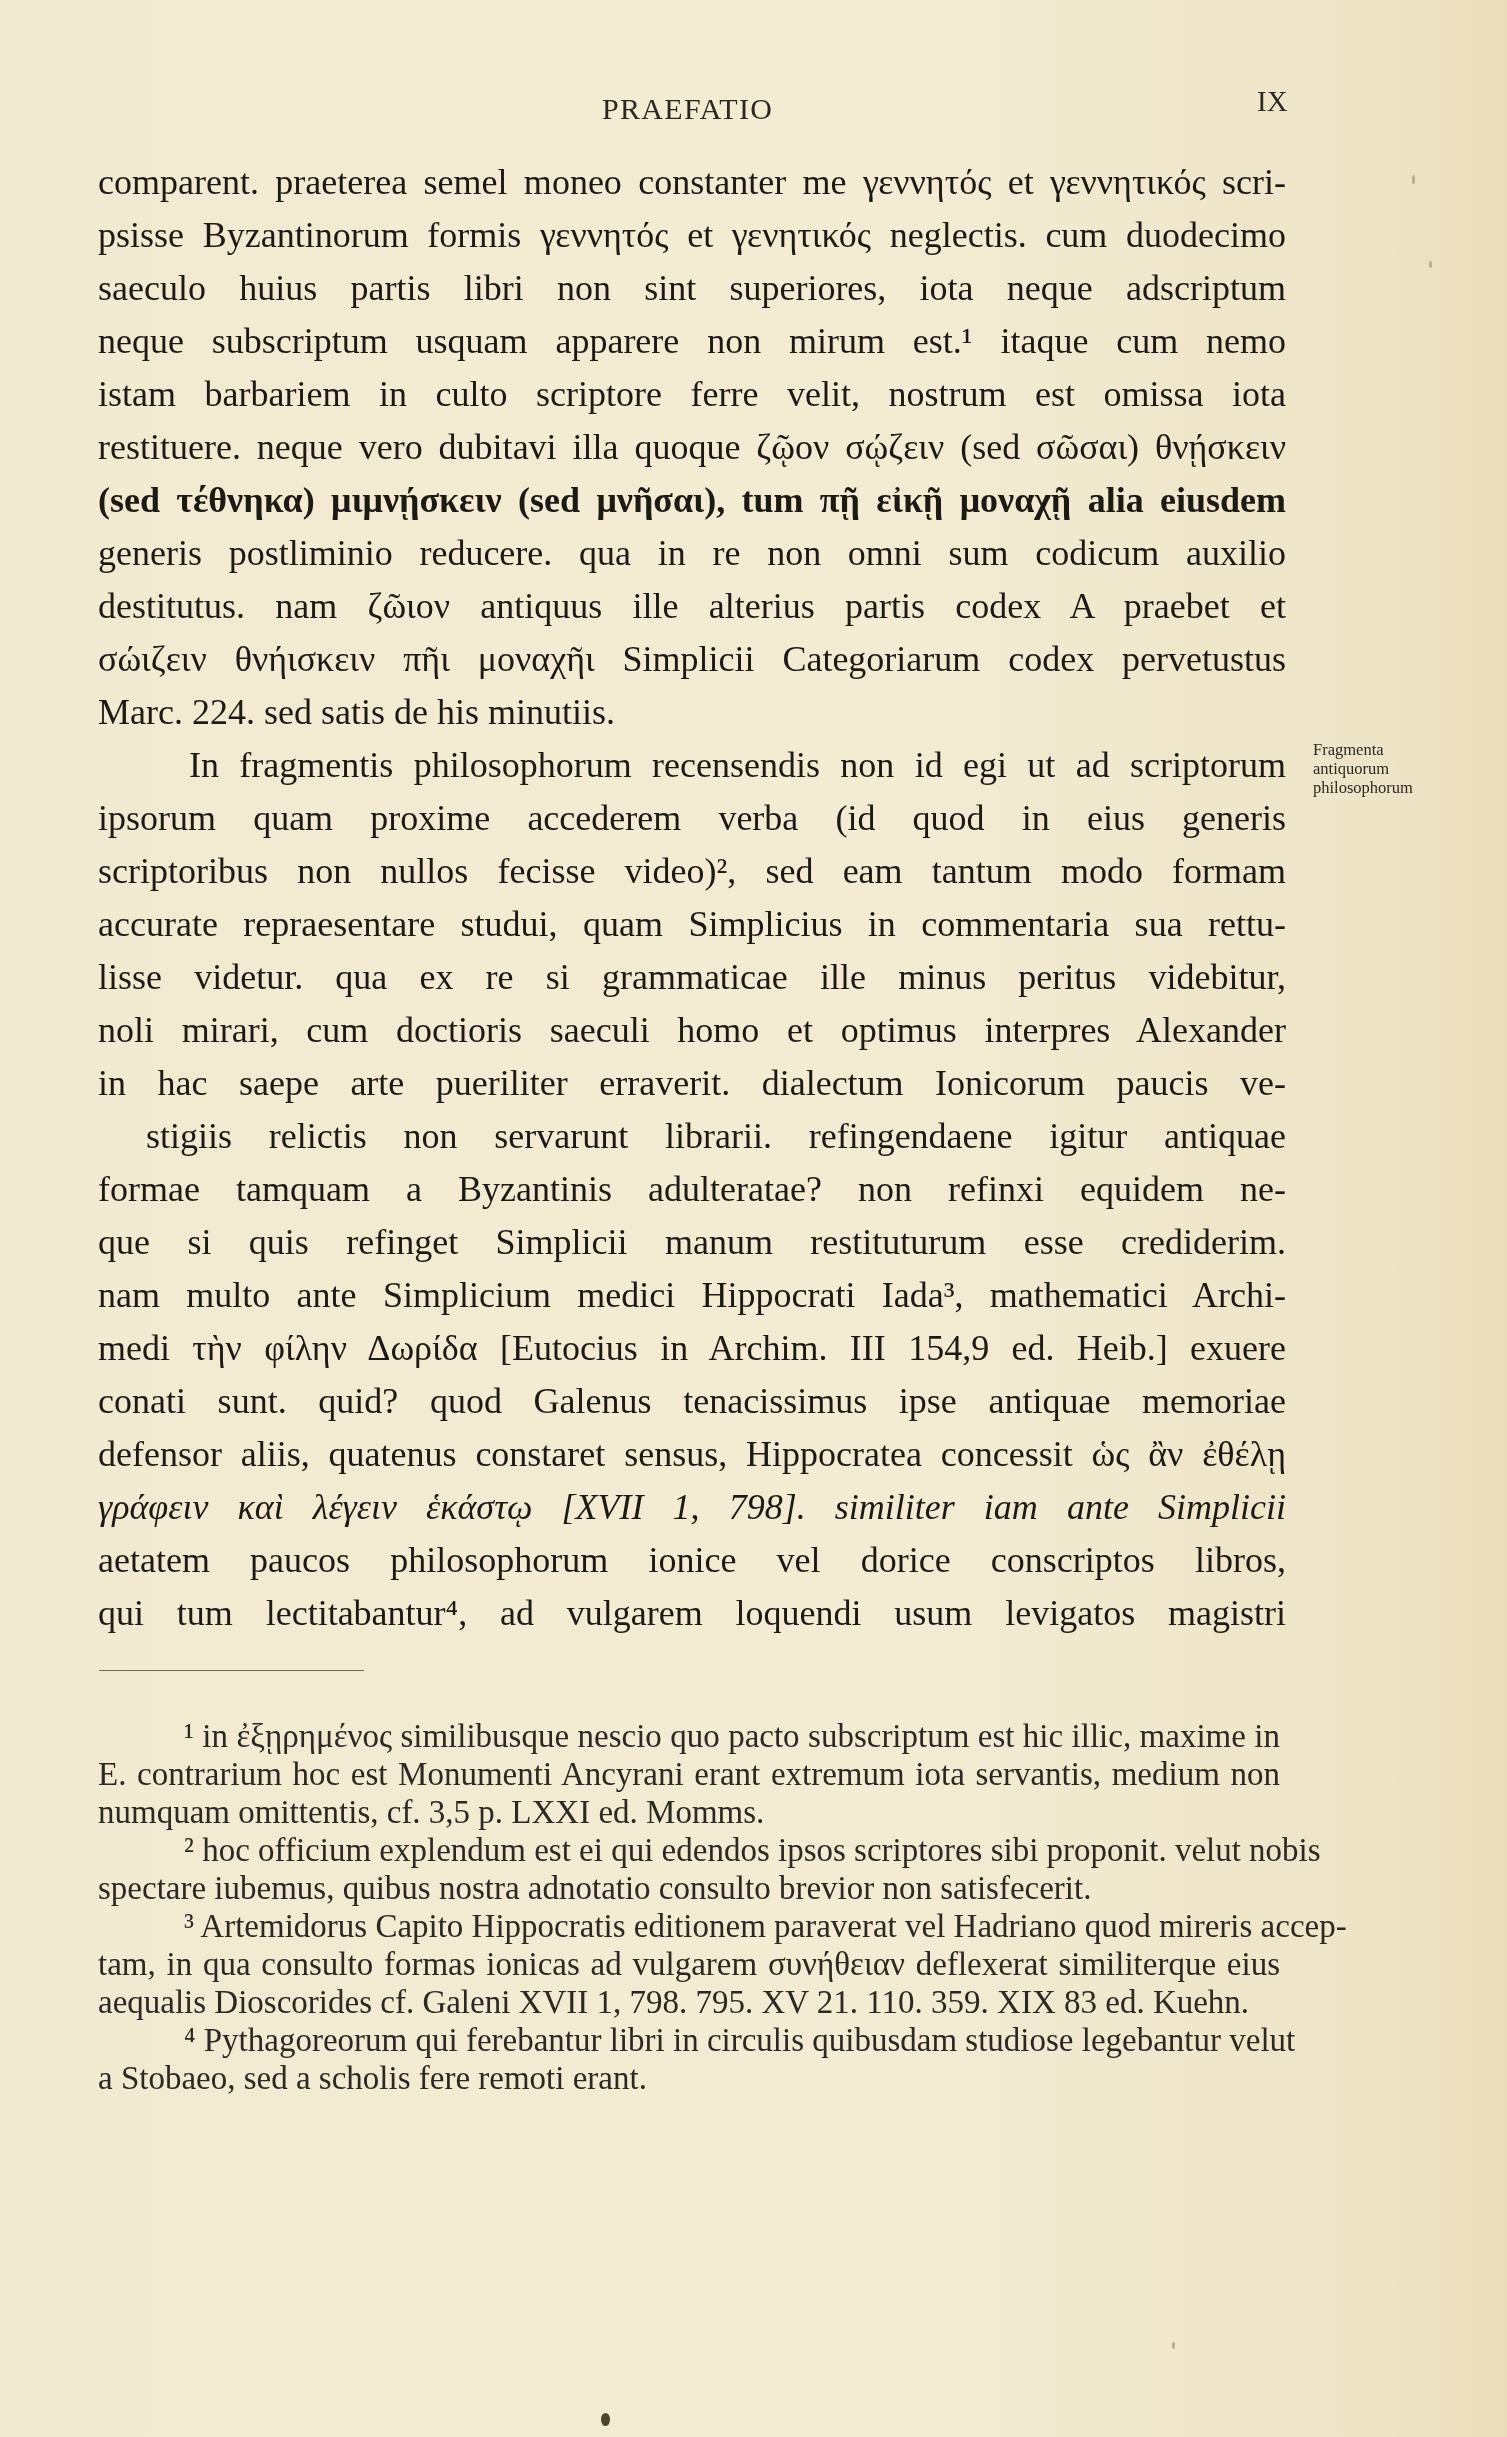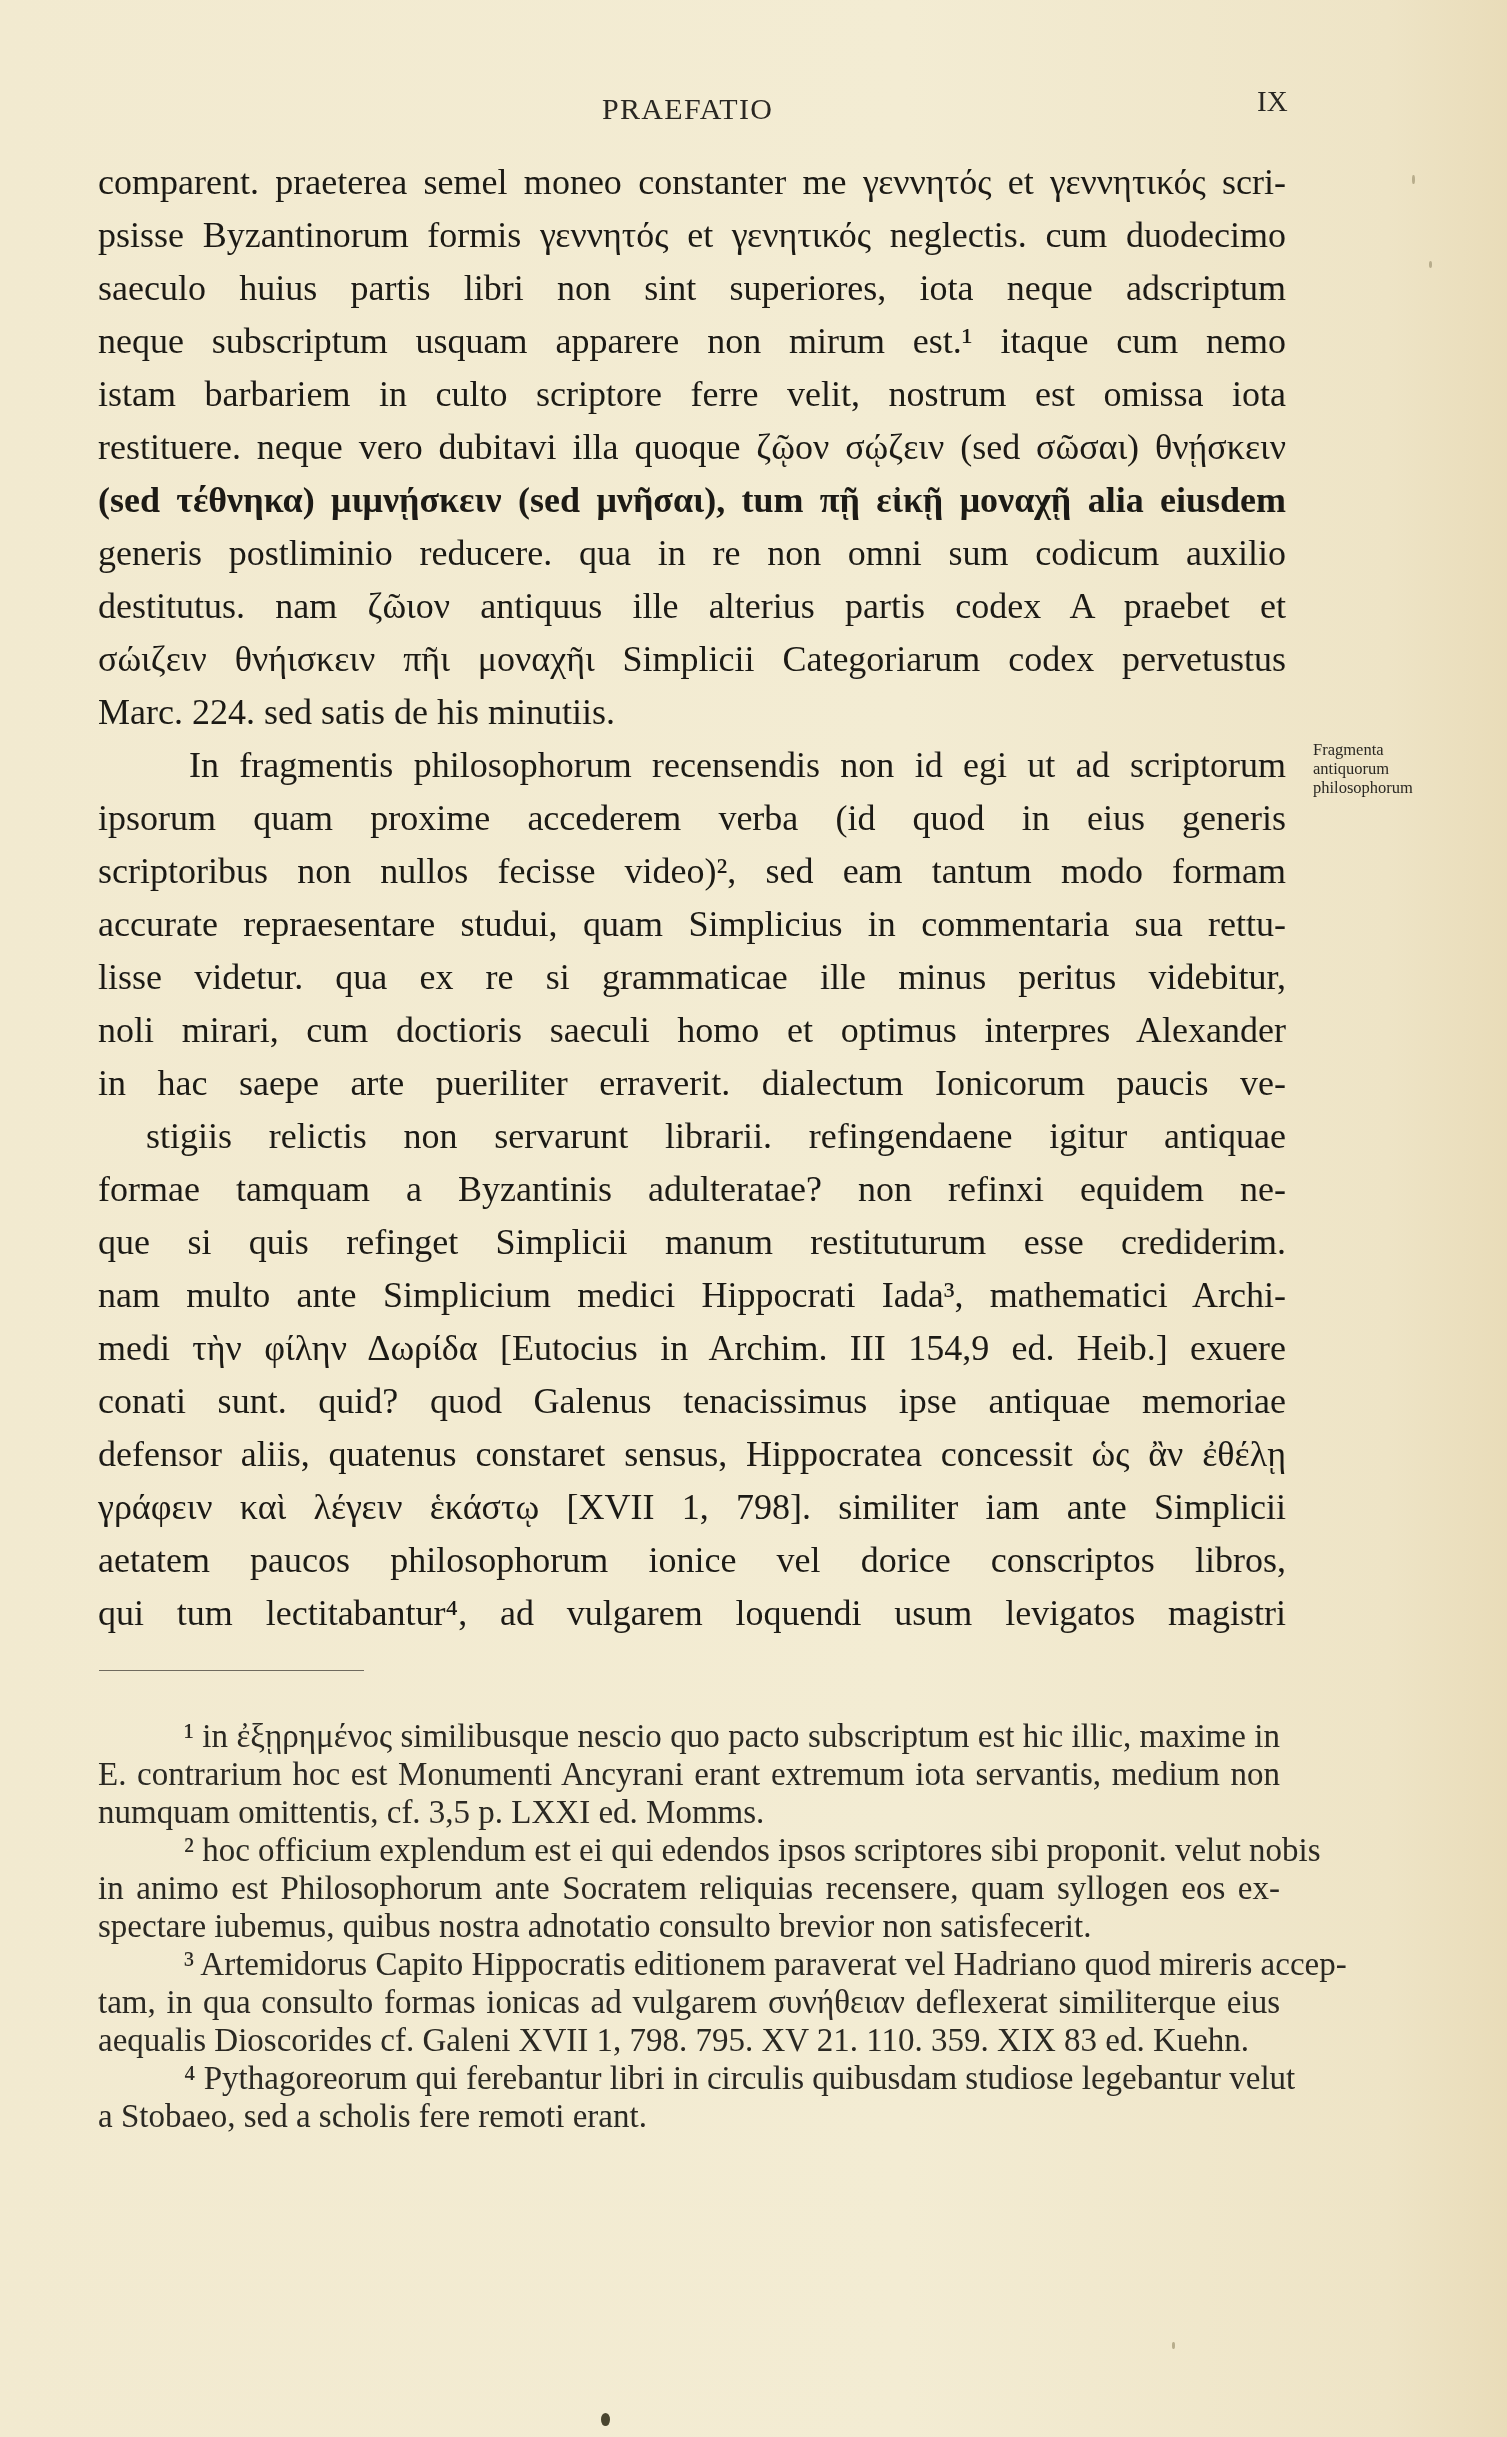--- a/index.html
+++ b/index.html
@@ -101,39 +101,38 @@
     <span class="line"><span style="white-space: nowrap; word-spacing: 0px;">lisse videtur. qua ex re si grammaticae ille minus peritus videbitur,</span></span>
     <span class="line"><span style="white-space: nowrap; word-spacing: 0px;">noli mirari, cum doctioris saeculi homo et optimus interpres Alexander</span></span>
     <span class="line"><span style="white-space: nowrap; word-spacing: 0px;">in hac saepe arte pueriliter erraverit. dialectum Ionicorum paucis ve-</span></span>
     <span class="line"><span style="white-space: nowrap; word-spacing: 0px; margin-left: 48px;">stigiis relictis non servarunt librarii. refingendaene igitur antiquae</span></span>
     <span class="line"><span style="white-space: nowrap; word-spacing: 0px;">formae tamquam a Byzantinis adulteratae? non refinxi equidem ne-</span></span>
     <span class="line"><span style="white-space: nowrap; word-spacing: 0px;">que si quis refinget Simplicii manum restituturum esse crediderim.</span></span>
     <span class="line"><span style="white-space: nowrap; word-spacing: 0px;">nam multo ante Simplicium medici Hippocrati Iada³, mathematici Archi-</span></span>
     <span class="line"><span style="white-space: nowrap; word-spacing: 0px;">medi τὴν φίλην Δωρίδα [Eutocius in Archim. III 154,9 ed. Heib.] exuere</span></span>
     <span class="line"><span style="white-space: nowrap; word-spacing: 0px;">conati sunt. quid? quod Galenus tenacissimus ipse antiquae memoriae</span></span>
     <span class="line"><span style="white-space: nowrap; word-spacing: 0px;">defensor aliis, quatenus constaret sensus, Hippocratea concessit ὡς ἂν ἐθέλῃ</span></span>
-    <span class="line"><span style="white-space: nowrap; word-spacing: 0px;">γράφειν καὶ λέγειν ἑκάστῳ [XVII 1, 798]. similiter iam ante Simplicii</span></span>
+    <span class="line"><span style="white-space: nowrap; word-spacing: 0px; font-style: italic;">γράφειν καὶ λέγειν ἑκάστῳ [XVII 1, 798]. similiter iam ante Simplicii</span></span>
     <span class="line"><span style="white-space: nowrap; word-spacing: 0px;">aetatem paucos philosophorum ionice vel dorice conscriptos libros,</span></span>
     <span class="line"><span style="white-space: nowrap; word-spacing: 0px;">qui tum lectitabantur⁴, ad vulgarem loquendi usum levigatos magistri</span></span>
   </div>
 
   <div class="margin-note">
     <span>Fragmenta</span>
     <span>antiquorum</span>
     <span>philosophorum</span>
   </div>
 
   <div class="rule"></div>
 
   <div class="footnotes">
     <span class="fn-line indent"><span style="white-space: nowrap; word-spacing: 0px;">¹ in ἐξῃρημένος similibusque nescio quo pacto subscriptum est hic illic, maxime in</span></span>
     <span class="fn-line"><span style="white-space: nowrap; word-spacing: 0px;">E. contrarium hoc est Monumenti Ancyrani erant extremum iota servantis, medium non</span></span>
     <span class="fn-line last">numquam omittentis, cf. 3,5 p. LXXI ed. Momms.</span>
     <span class="fn-line indent"><span style="white-space: nowrap; word-spacing: 0px;">² hoc officium explendum est ei qui edendos ipsos scriptores sibi proponit. velut nobis</span></span>
-    <span class="fn-line"><span style="white-space: nowrap; word-spacing: 0px;">in animo est Philosophorum ante Socratem reliquias recensere, quam syllogen eos ex-</span></span>
     <span class="fn-line last">spectare iubemus, quibus nostra adnotatio consulto brevior non satisfecerit.</span>
     <span class="fn-line indent"><span style="white-space: nowrap; word-spacing: 0px;">³ Artemidorus Capito Hippocratis editionem paraverat vel Hadriano quod mireris accep-</span></span>
     <span class="fn-line"><span style="white-space: nowrap; word-spacing: 0px;">tam, in qua consulto formas ionicas ad vulgarem συνήθειαν deflexerat similiterque eius</span></span>
     <span class="fn-line last">aequalis Dioscorides cf. Galeni XVII 1, 798. 795. XV 21. 110. 359. XIX 83 ed. Kuehn.</span>
     <span class="fn-line indent"><span style="white-space: nowrap; word-spacing: 0px;">⁴ Pythagoreorum qui ferebantur libri in circulis quibusdam studiose legebantur velut</span></span>
     <span class="fn-line last">a Stobaeo, sed a scholis fere remoti erant.</span>
   </div>
 
   <div class="speck" style="left:1412px;top:175px;width:2.6px;height:9.3px;"></div>
   <div class="speck" style="left:1429px;top:261px;width:3.3px;height:6.6px;"></div>

